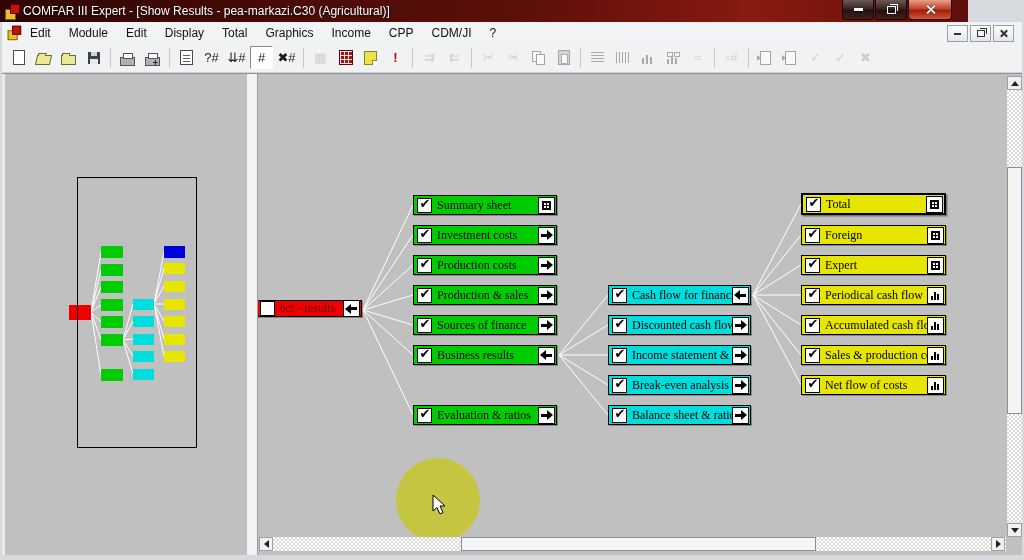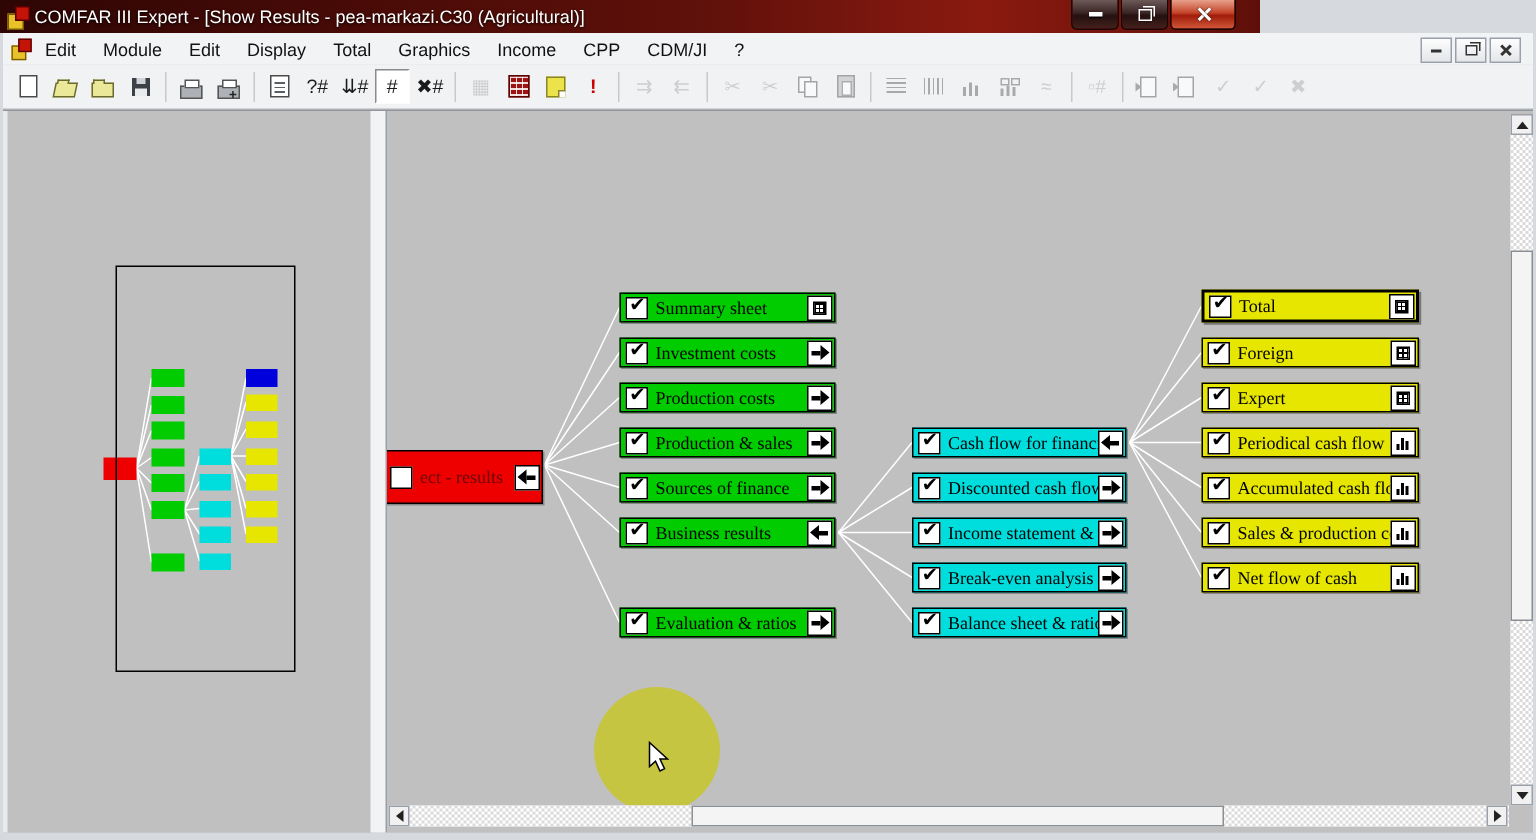--- a/index.html
+++ b/index.html
@@ -1,21 +1,21 @@
 <!DOCTYPE html>
 <html><head>
 <meta charset="utf-8">
 <style>
   html,body{margin:0;padding:0;}
   body{width:1024px;height:560px;overflow:hidden;background:#d6d9de;
        font-family:"Liberation Sans",sans-serif;-webkit-font-smoothing:none;}
   #win{position:absolute;inset:0;background:#d6d9de;}
 
   
-  #titlebar{position:absolute;left:0;top:0;width:840px;height:22px;
+  #titlebar{position:absolute;left:0;top:0;width:968px;height:22px;
     background:linear-gradient(90deg,#2e0604 0%,#4a0b07 30%,#5e100a 55%,#8a1a10 78%,#5e0f09 100%);
     color:#fff;display:flex;align-items:center;}
   #title-text{font-size:12px;margin-left:4px;text-shadow:0 1px 2px #000;white-space:nowrap;}
   .app-cube{position:relative;width:15px;height:15px;margin-left:4px;flex:0 0 auto;}
   .app-cube .c1{position:absolute;left:1px;top:5px;width:9px;height:9px;background:#e8c22a;border:1px solid #7a5a00;}
   .app-cube .c2{position:absolute;left:6px;top:0;width:8px;height:8px;background:#c41408;border:1px solid #5a0000;}
   #title-buttons{position:absolute;right:16px;top:0;display:flex;}
   .tb-btn{width:30px;height:19px;border:1px solid #1d0503;border-top:none;
     background:linear-gradient(#6c5a58,#3a2523 45%,#241110 55%,#43201c);
     border-radius:0 0 4px 4px;margin-left:1px;display:flex;align-items:center;justify-content:center;}
@@ -315,21 +315,21 @@
           <line x1="301" y1="281" x2="350" y2="341" stroke="#ffffff" stroke-width="1"></line>
           <line x1="495" y1="221" x2="543" y2="130" stroke="#ffffff" stroke-width="1"></line>
           <line x1="495" y1="221" x2="543" y2="161" stroke="#ffffff" stroke-width="1"></line>
           <line x1="495" y1="221" x2="543" y2="191" stroke="#ffffff" stroke-width="1"></line>
           <line x1="495" y1="221" x2="543" y2="221" stroke="#ffffff" stroke-width="1"></line>
           <line x1="495" y1="221" x2="543" y2="251" stroke="#ffffff" stroke-width="1"></line>
           <line x1="495" y1="221" x2="543" y2="281" stroke="#ffffff" stroke-width="1"></line>
           <line x1="495" y1="221" x2="543" y2="311" stroke="#ffffff" stroke-width="1"></line>
         </svg>
       <div id="tree-nodes">
-          <div class="tnode" style="left: -2px; top: 226px; width: 106px; height: 36px; background: rgb(238, 0, 0);">
+          <div class="tnode" style="left: -2px; top: 226px; width: 106px; height: 17px; background: rgb(238, 0, 0);">
             <span class="cb">
               <span></span>
             </span>
             <span class="lbl" style="color: rgb(106, 8, 8);">ect - results</span>
             <span class="ticon">
               <span class="tg-arr l"></span>
             </span>
           </div>
           <div class="tnode" style="left: 155px; top: 121px; width: 144px; height: 20px; background: rgb(0, 204, 0);">
             <span class="cb">
@@ -490,21 +490,21 @@
             </span>
             <span class="lbl">Sales &amp; production co</span>
             <span class="ticon">
               <span class="tg-chart"></span>
             </span>
           </div>
           <div class="tnode" style="left: 543px; top: 301px; width: 145px; height: 20px; background: rgb(230, 230, 0);">
             <span class="cb">
               <span>✔</span>
             </span>
-            <span class="lbl">Net flow of cash</span>
+            <span class="lbl">Net flow of costs</span>
             <span class="ticon">
               <span class="tg-chart"></span>
             </span>
           </div>
         </div>
       <div id="cursor-circle" style="left:138px;top:384px;"></div>
       <svg id="cursor-arrow" width="16" height="22" style="left:174px;top:420px;">
         <polygon points="1,1 1,17 5,13.5 8,20 11,18.5 8,12 13,12" fill="#fff" stroke="#000" stroke-width="1"></polygon>
       </svg>
 

